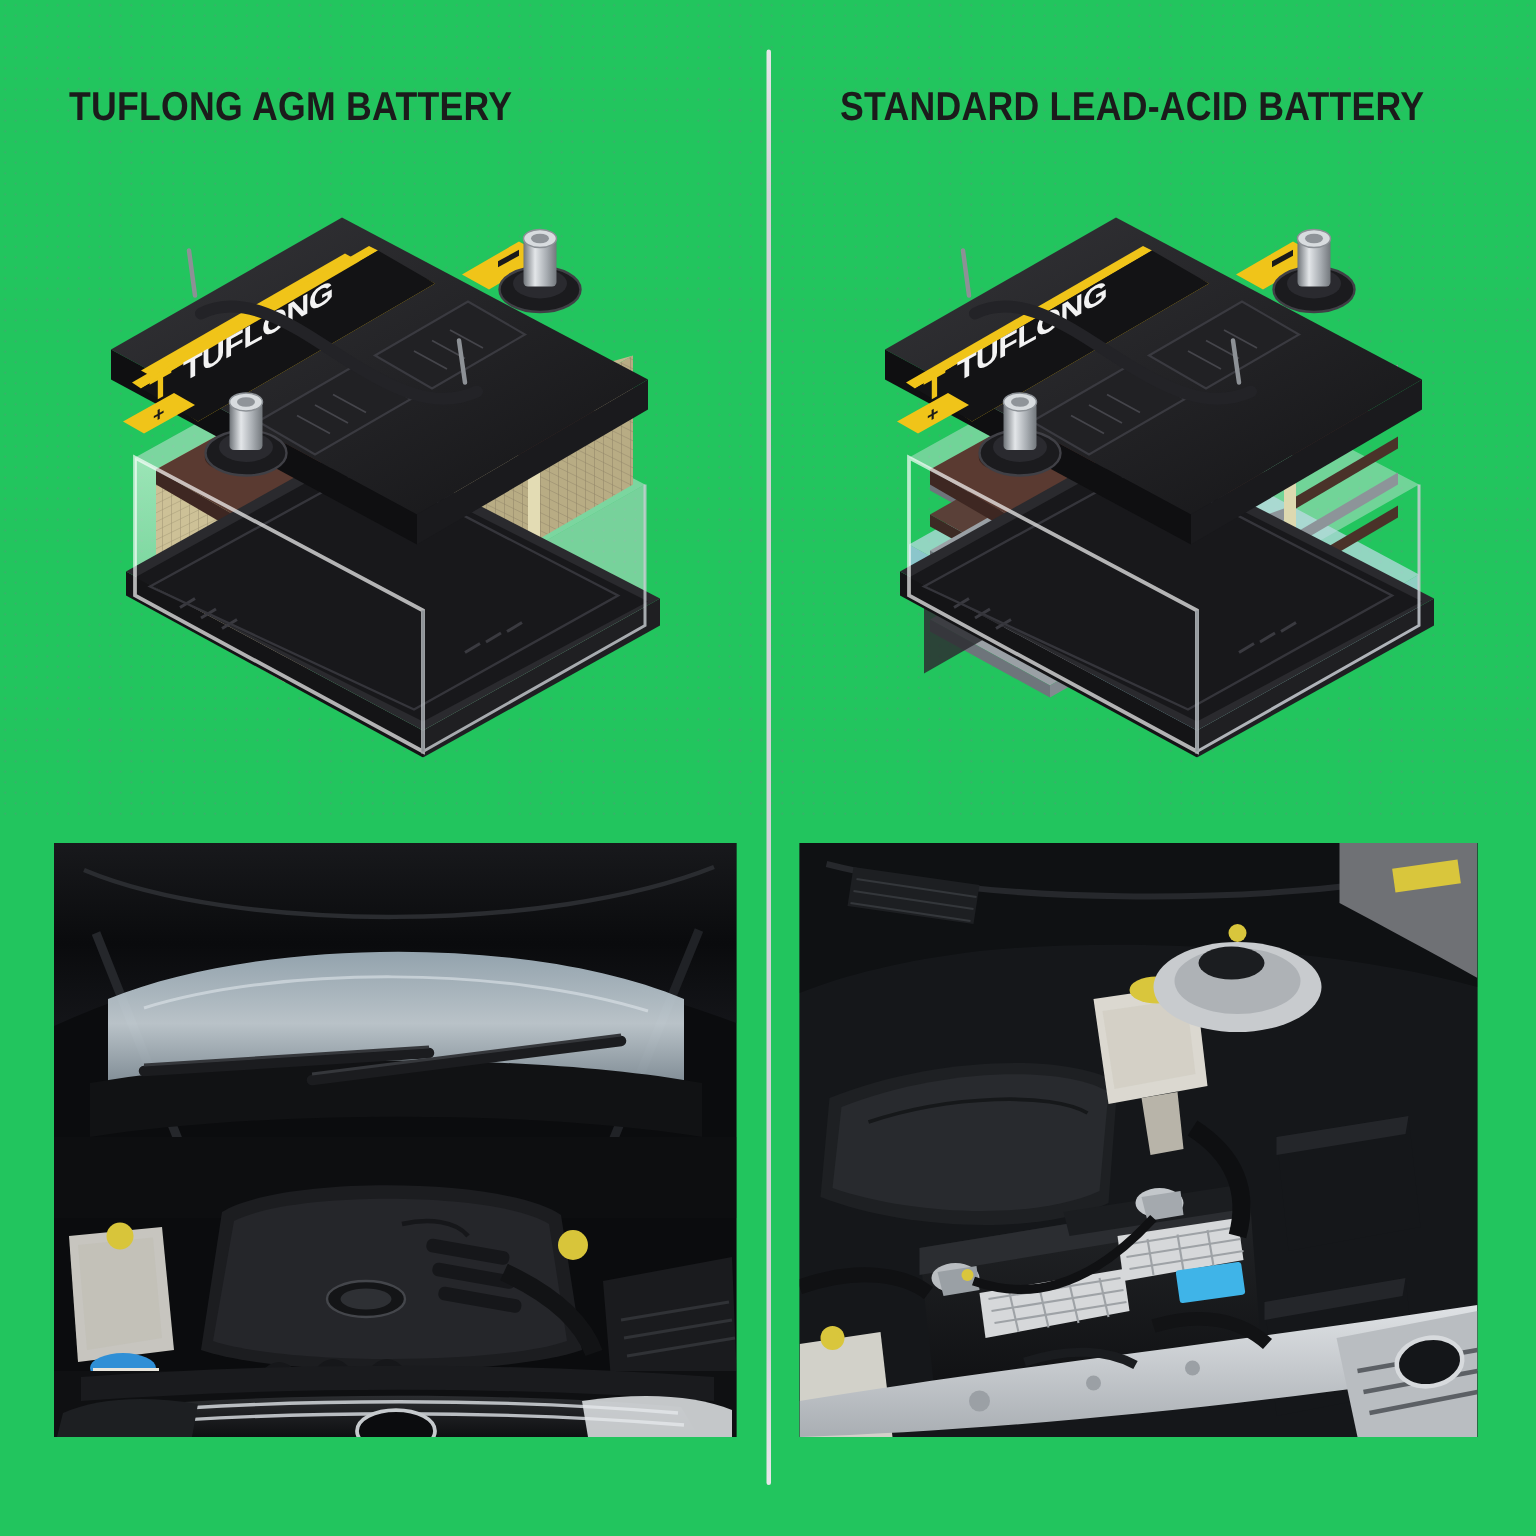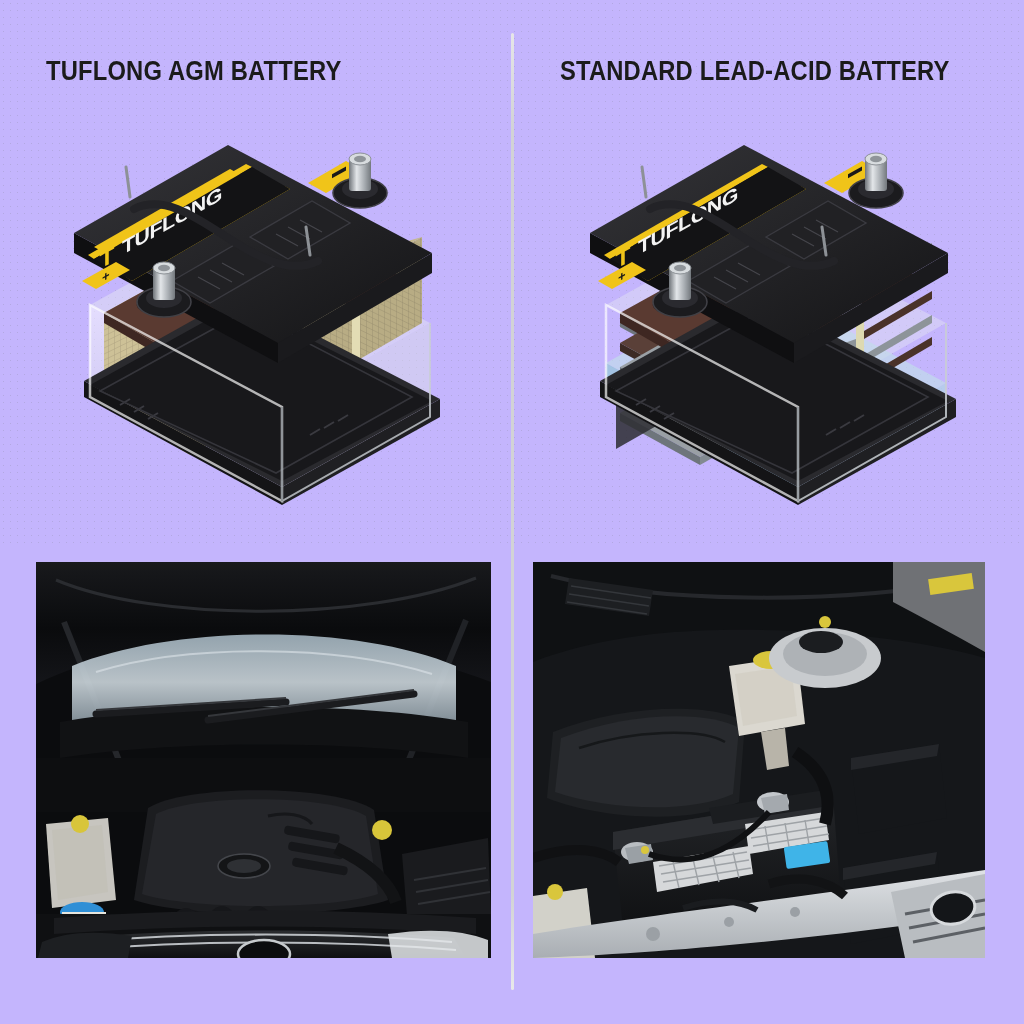--- a/index.html
+++ b/index.html
@@ -5,21 +5,21 @@
   html,body{margin:0;padding:0;}
   body{
     width:1024px;height:1024px;
     background:#fdfdfd;
     font-family:"Liberation Sans", sans-serif;
     overflow:hidden;
     position:relative;
   }
   .page{
     position:absolute;inset:0;
-    background:#c4b5fd;
+    background:#22c55e;
   }
   
   .dots{
     position:absolute;left:0;top:0;width:1024px;height:545px;
     background-image:radial-gradient(circle, rgba(120,125,135,.22) 0.7px, rgba(0,0,0,0) 0.8px);
     background-size:7px 7px;
     pointer-events:none;
   }
   .divider{
     position:absolute;left:511px;top:33px;width:3px;height:957px;

